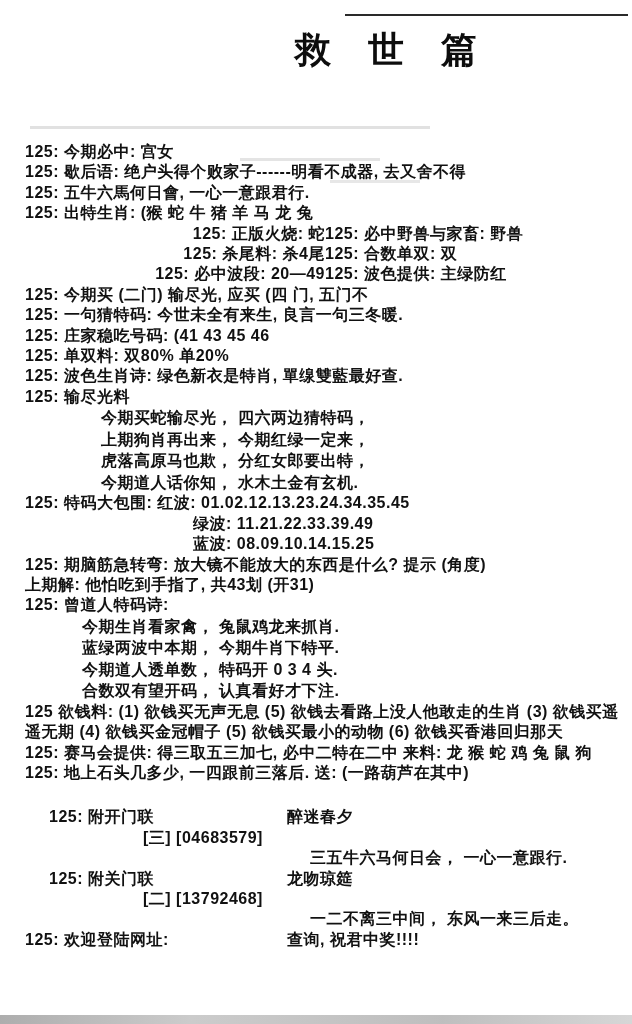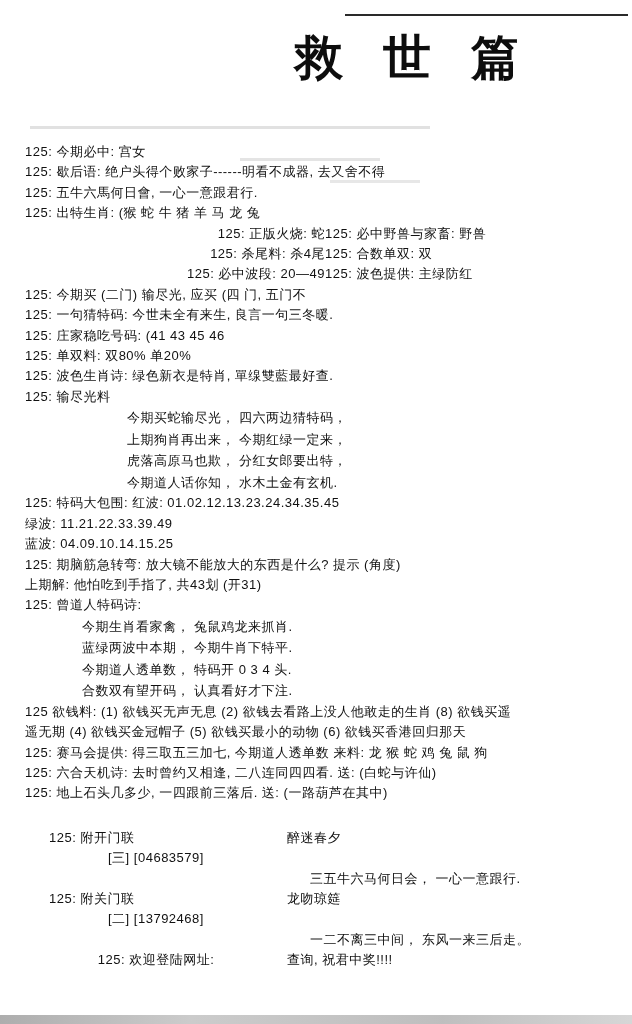--- a/index.html
+++ b/index.html
@@ -12,54 +12,54 @@
     color:#111;
   }
   .title-rule{
     margin:14px 4px 0 345px;
     border-top:2px solid #2a2a2a;
     height:0;
   }
   .doc-title{
     margin:10px 0 0 295px;
     font-family:"Liberation Serif","DejaVu Serif",serif;
-    font-size:48px;
+    font-size:36px;
     font-weight:bold;
     letter-spacing:14px;
     color:#0d0d0d;
   }
   .smudge{
     position:absolute;
     background:#c9c9c9;
     height:3px;
   }
   .smudge.s1{left:30px;top:126px;width:400px;opacity:.55;}
   .smudge.s2{left:240px;top:158px;width:140px;opacity:.5;}
   .smudge.s3{left:330px;top:180px;width:90px;opacity:.45;}
   .content{
     position:absolute;
     left:25px;top:142px;
     width:595px;
-    font-size:13px;
-    font-weight:normal;
+    font-size:16px;
+    font-weight:bold;
     line-height:20.4px;
     letter-spacing:.5px;
   }
   p{margin:0;}
   .pair{display:flex;}
   .pair .left{width:300px;flex:0 0 300px;text-align:right;}
-  .poem1 p{margin-left:102px;line-height:21.5px;}
+  .poem1 p{margin-left:76px;line-height:21.5px;}
   .poem2 p{margin-left:57px;line-height:21.5px;}
-  .wave-indent{}
+  .wave-indent{margin-left:168px;}
   .couplets{margin-top:24px;}
   .couplet-row{display:flex;margin-left:24px;}
   .couplet-row .label{width:238px;flex:0 0 238px;}
-  .bracket-line{margin-left:83px;}
+  .bracket-line{margin-left:118px;}
   .verse-line{margin-left:285px;}
-  .footer-row{display:flex;text-align:center;}
+  .footer-row{display:flex;}
   .footer-row .label{width:262px;flex:0 0 262px;}
   .bottom-edge{
     position:absolute;left:0;bottom:0;
     width:632px;height:9px;
     background:linear-gradient(to right,#9f9f9f,#c2c2c2 30%,#b3b3b3 70%,#cfcfcf);
     opacity:.85;
   }
 </style>
 </head>
 <body>
@@ -102,37 +102,36 @@
 
     <div class="poem1">
       <p>今期买蛇输尽光， 四六两边猜特码，</p>
       <p>上期狗肖再出来， 今期红绿一定来，</p>
       <p>虎落高原马也欺， 分红女郎要出特，</p>
       <p>今期道人话你知， 水木土金有玄机.</p>
     </div>
 
     <p>125: 特码大包围: 红波: 01.02.12.13.23.24.34.35.45</p>
     <p class="wave-indent">绿波: 11.21.22.33.39.49</p>
-    <p class="wave-indent">蓝波: 04.09.10.14.15.25</p>
+    <p class="wave-indent">蓝波: 08.09.10.14.15.25</p>
 
     <p>125: 期脑筋急转弯: 放大镜不能放大的东西是什么? 提示 (角度)</p>
     <p>上期解: 他怕吃到手指了, 共43划 (开31)</p>
 
     <p>125: 曾道人特码诗:</p>
     <div class="poem2">
       <p>今期生肖看家禽， 兔鼠鸡龙来抓肖.</p>
       <p>蓝绿两波中本期， 今期牛肖下特平.</p>
       <p>今期道人透单数， 特码开 0 3 4 头.</p>
       <p>合数双有望开码， 认真看好才下注.</p>
     </div>
 
-    <p>125 欲钱料: (1) 欲钱买无声无息 (2) 欲钱去看路上没人他敢走的生肖 (8) 欲钱买遥</p>
+    <p>125 欲钱料: (1) 欲钱买无声无息 (5) 欲钱去看路上没人他敢走的生肖 (3) 欲钱买遥</p>
     <p>遥无期 (4) 欲钱买金冠帽子 (5) 欲钱买最小的动物 (6) 欲钱买香港回归那天</p>
-    <p>125: 赛马会提供: 得三取五三加七, 今期道人透单数 来料: 龙 猴 蛇 鸡 兔 鼠 狗</p>
-    <p>125: 六合天机诗: 去时曾约又相逢, 二八连同四四看. 送: (白蛇与许仙)</p>
+    <p>125: 赛马会提供: 得三取五三加七, 必中二特在二中 来料: 龙 猴 蛇 鸡 兔 鼠 狗</p>
     <p>125: 地上石头几多少, 一四跟前三落后. 送: (一路葫芦在其中)</p>
 
     <div class="couplets">
       <div class="couplet-row">
         <p class="label">125: 附开门联</p>
         <p>醉迷春夕</p>
       </div>
       <p class="bracket-line">[三] [04683579]</p>
       <p class="verse-line">三五牛六马何日会， 一心一意跟行.</p>
 

